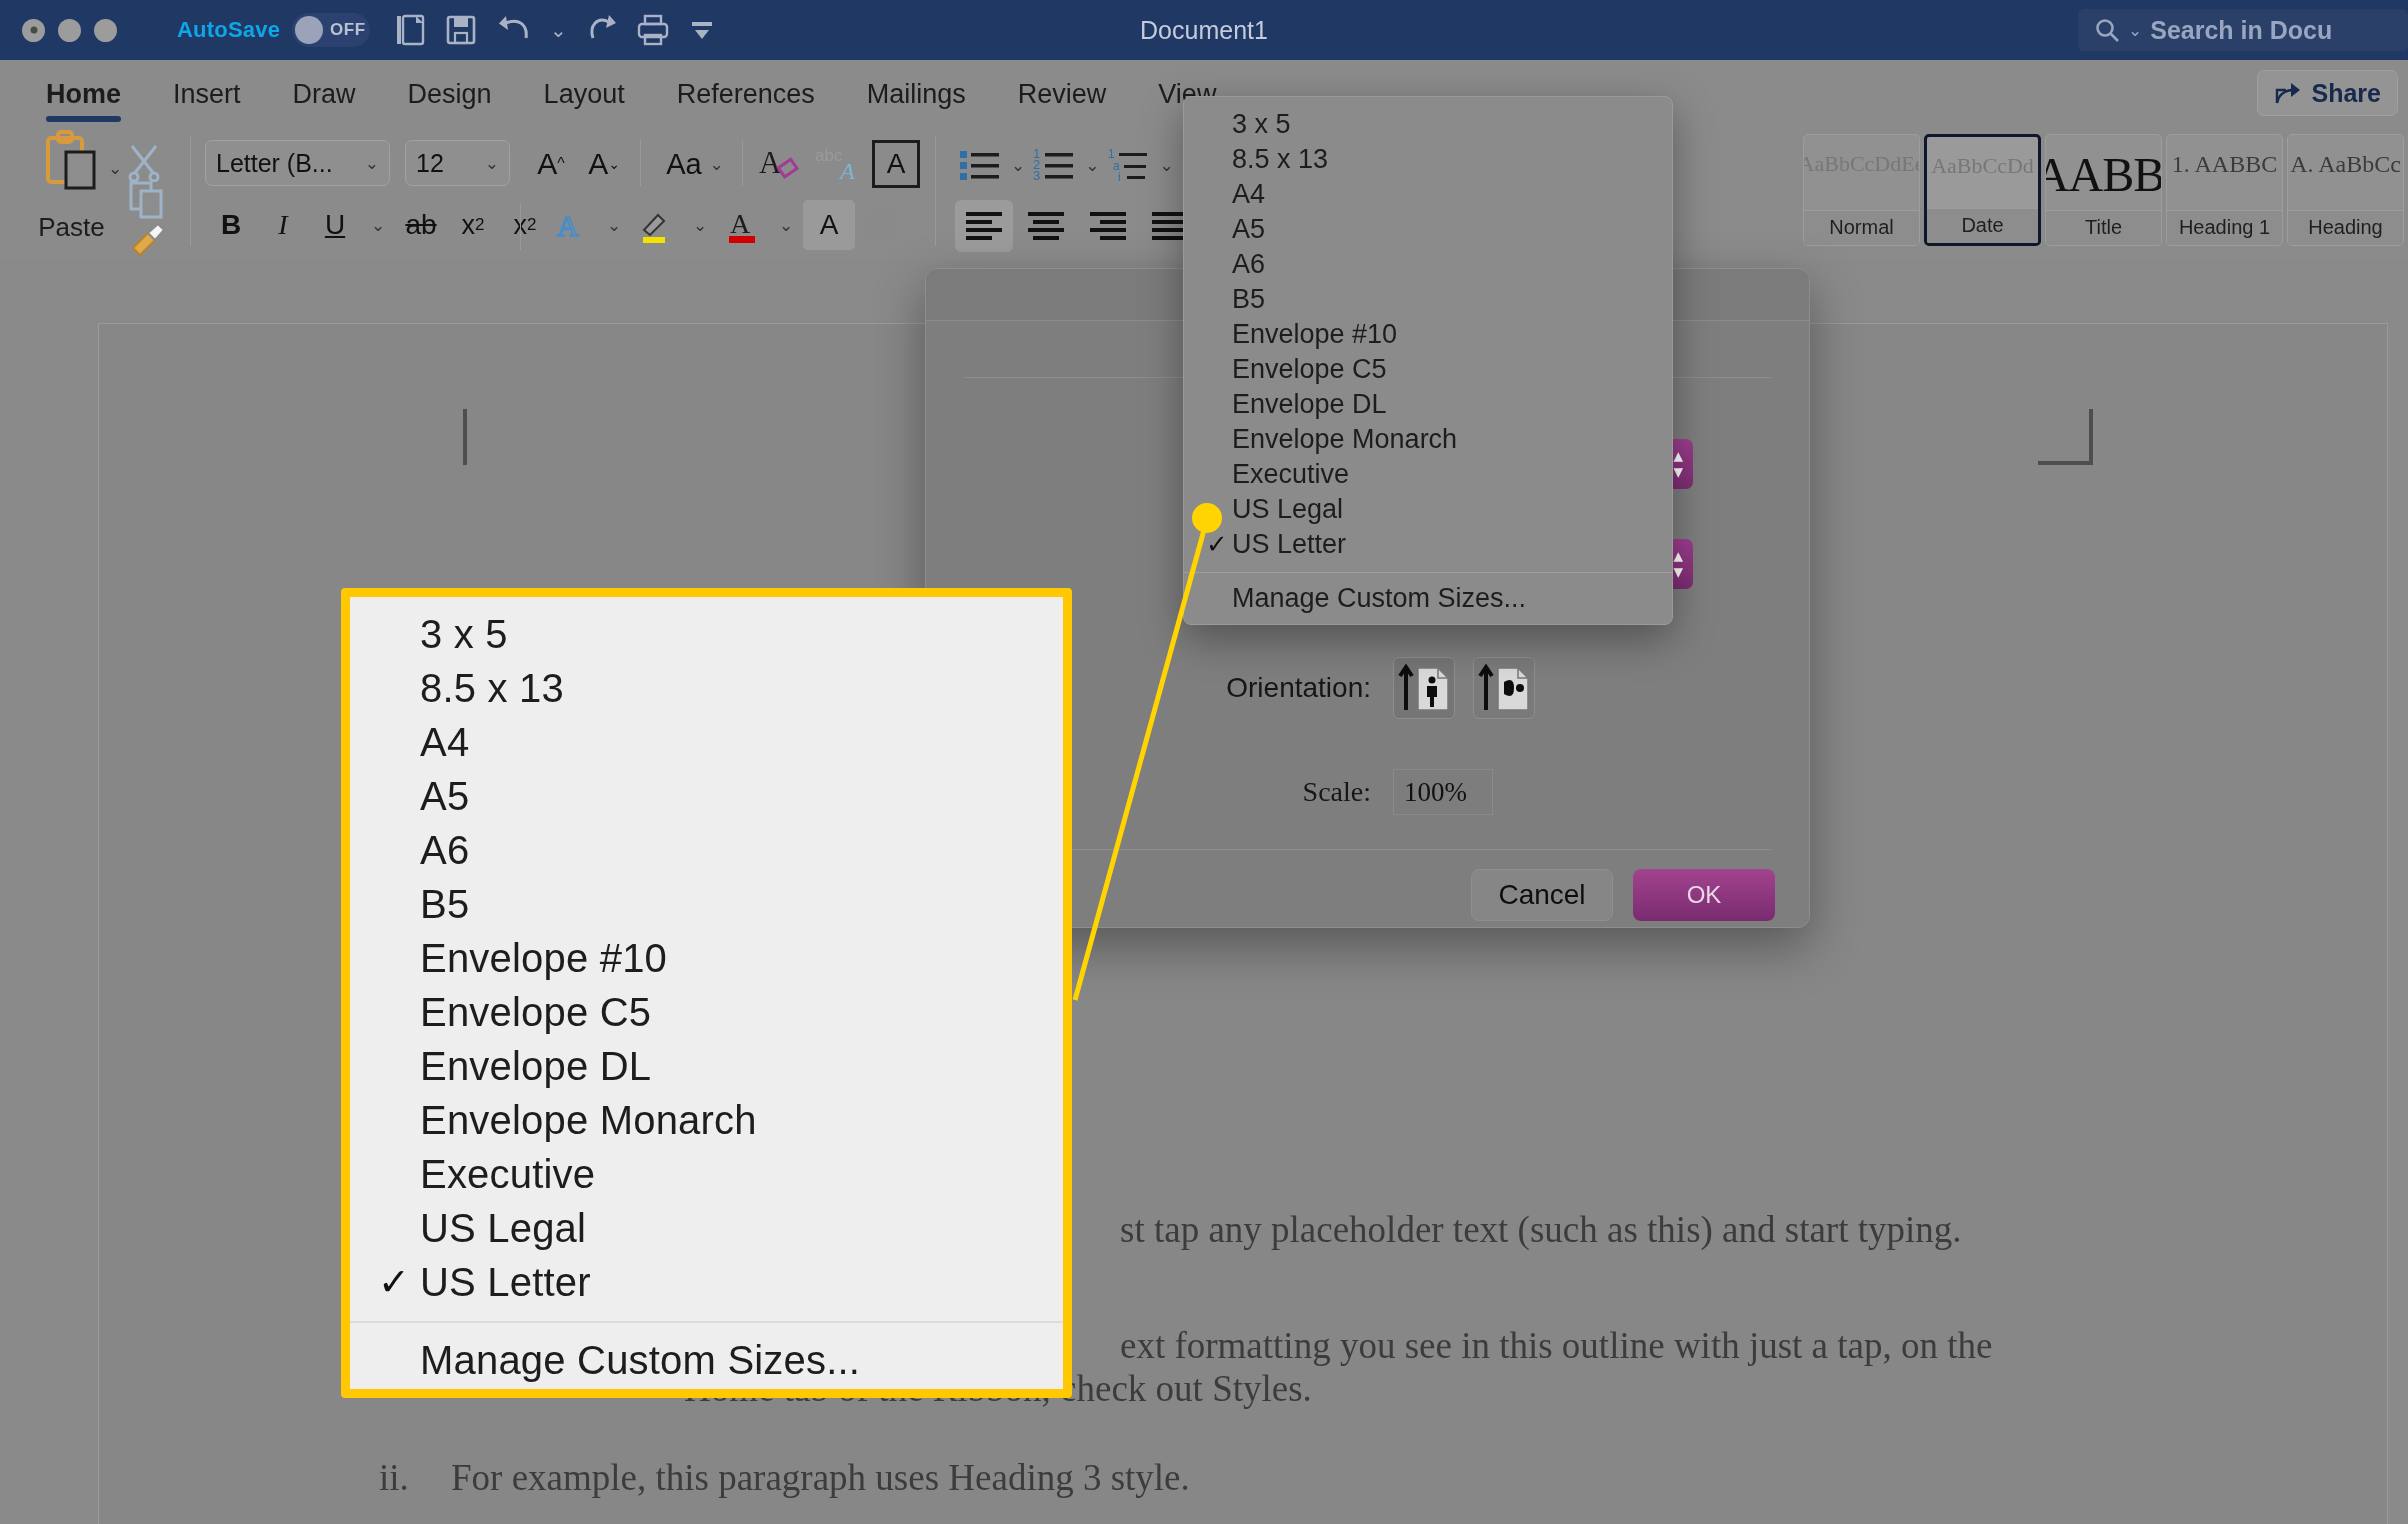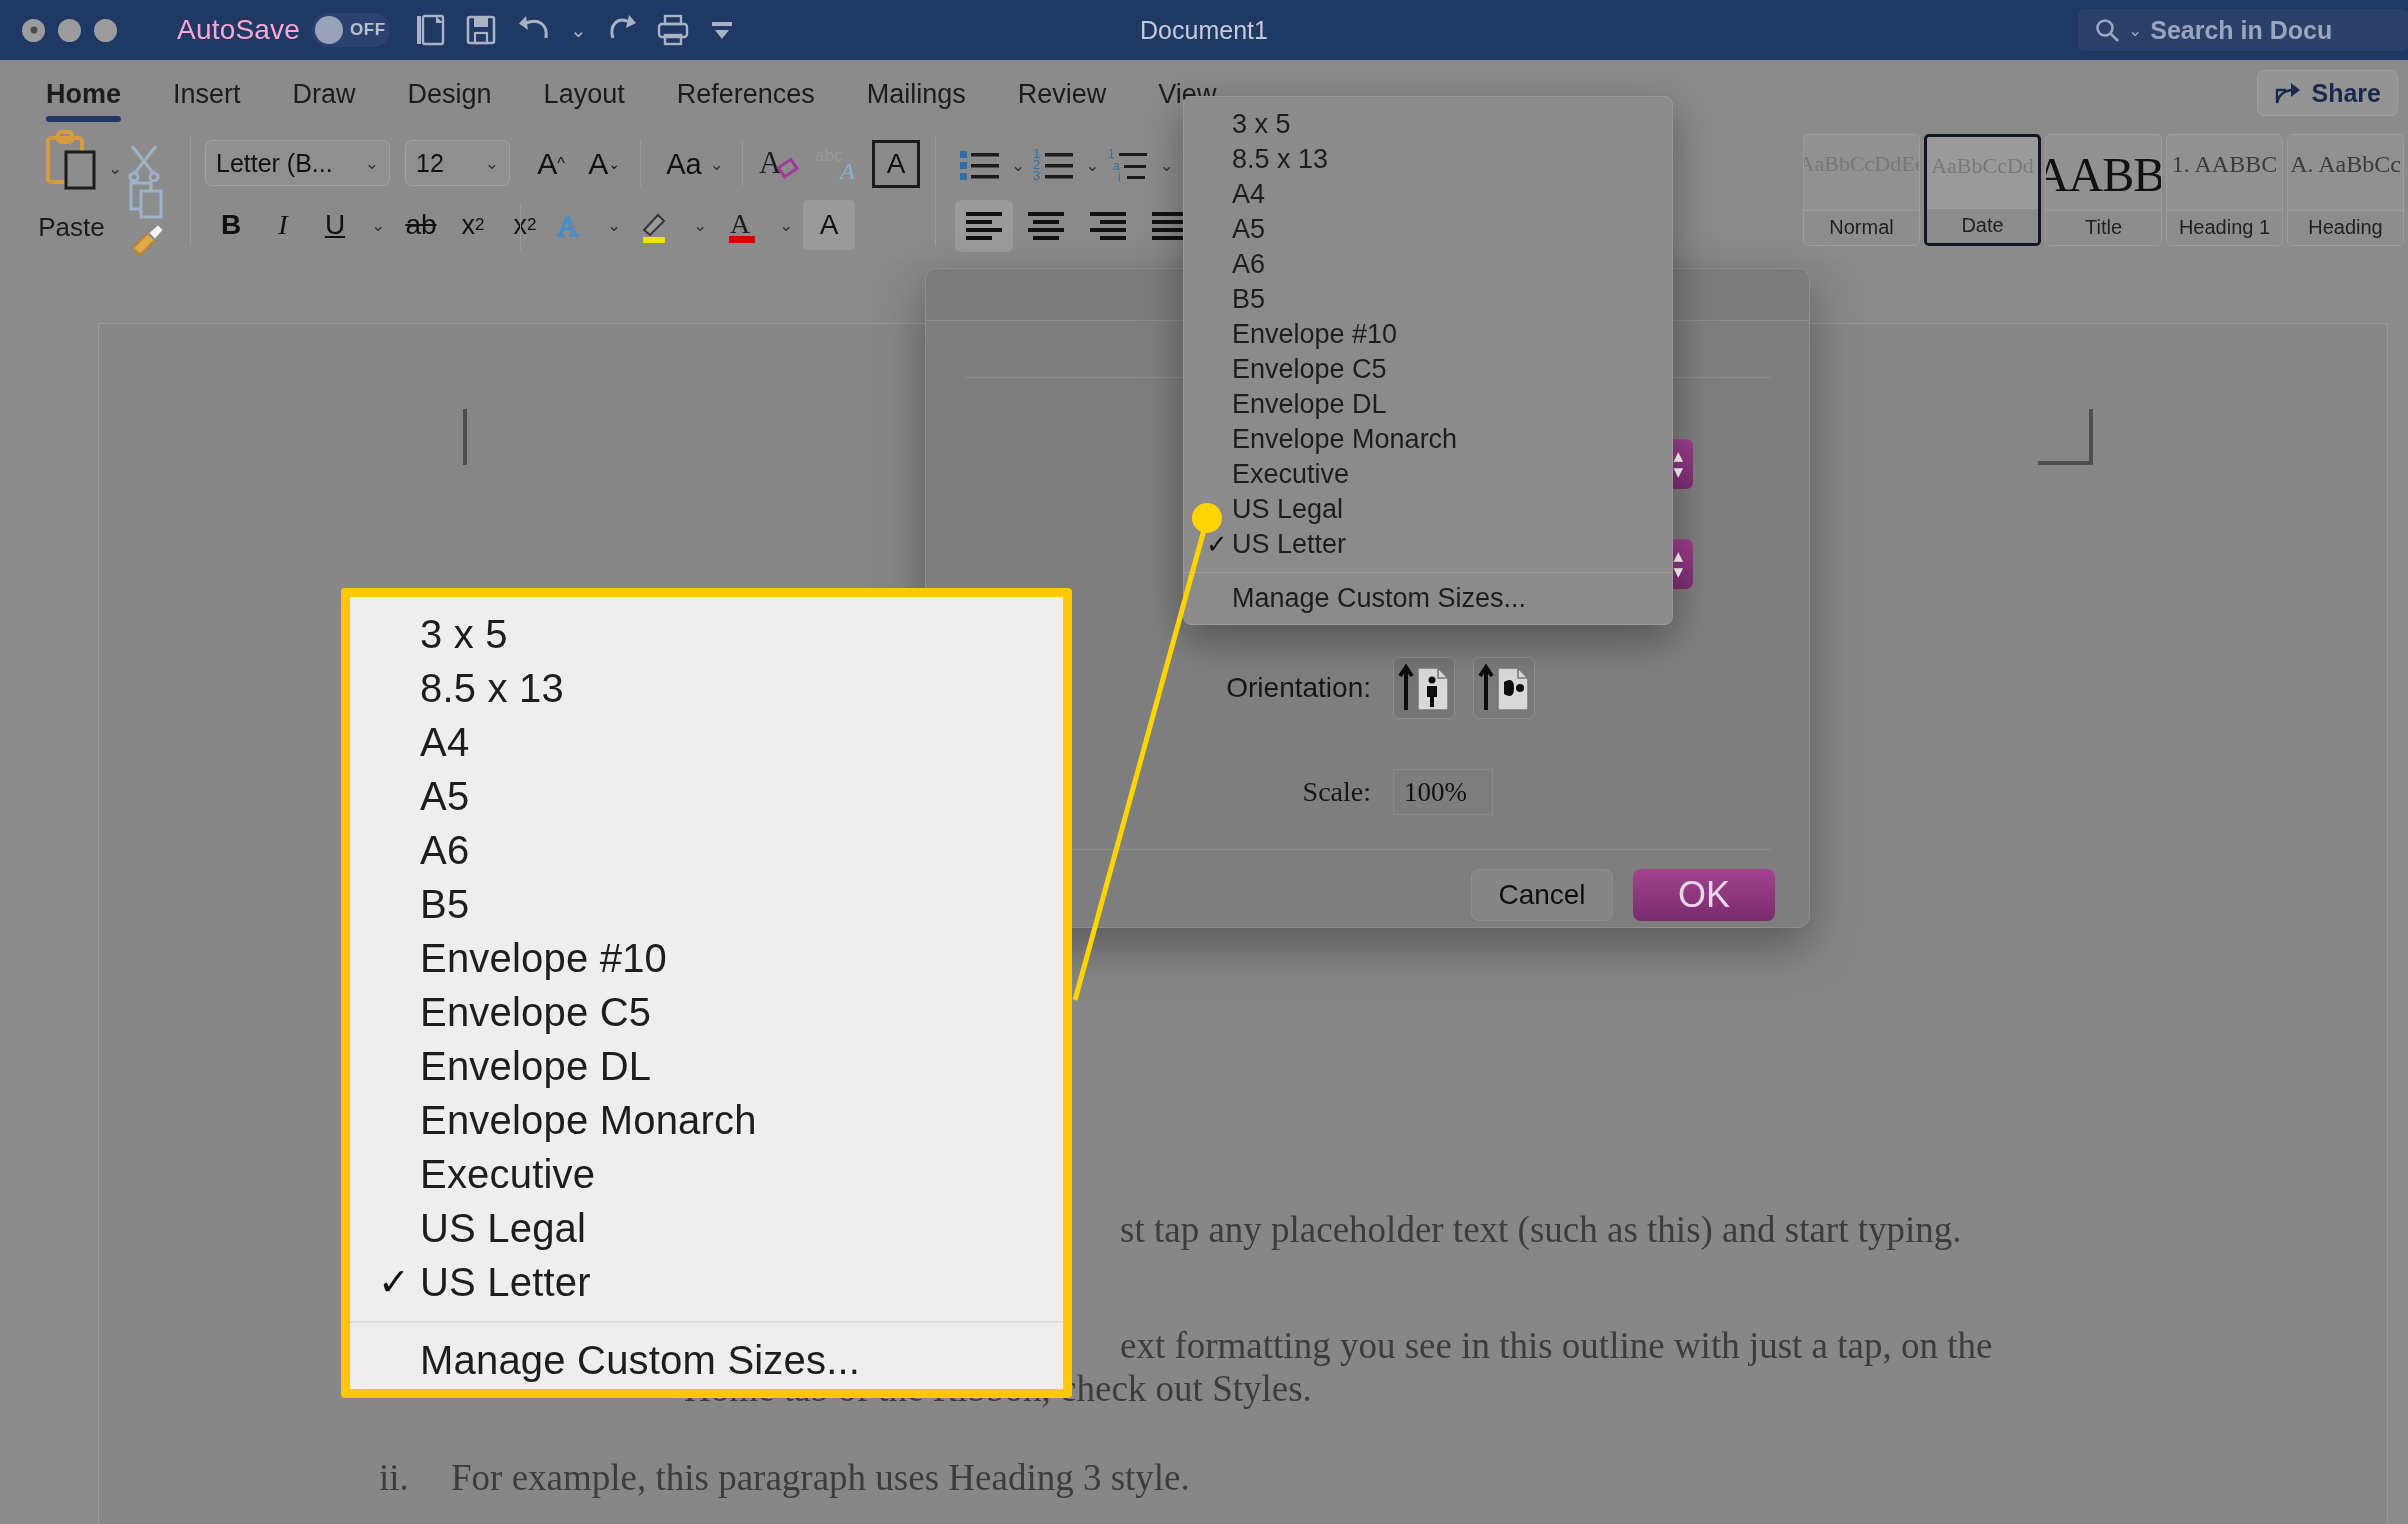--- a/index.html
+++ b/index.html
@@ -20,21 +20,21 @@
   .traffic { display: flex; gap: 13px; margin-left: 22px; }
   .dot { width: 23px; height: 23px; border-radius: 50%; background: #9c9c9c; position: relative; }
   .dot.close::after {
     content: ""; position: absolute; left: 50%; top: 50%;
     width: 7px; height: 7px; border-radius: 50%; background: #4a4a4a;
     transform: translate(-50%,-50%);
   }
   .autosave-group {
     display: flex; align-items: center; gap: 12px; margin-left: 60px;
   }
-  .autosave-label { color: #f9a8d4; font-size: 28px; font-weight: 400; letter-spacing: .2px; }
+  .autosave-label { color: #0ea5e9; font-size: 22px; font-weight: 700; letter-spacing: .2px; }
   .autosave-toggle {
     width: 78px; height: 34px; border-radius: 17px; background: #2b4270;
     display: flex; align-items: center; position: relative;
   }
   .autosave-knob {
     width: 28px; height: 28px; border-radius: 50%; background: #9aa3ba; margin-left: 3px;
   }
   .autosave-off { color: #b9c0d2; font-size: 17px; font-weight: 700; margin-left: 7px; letter-spacing: .5px; }
 
   .qat { display: flex; align-items: center; gap: 20px; margin-left: 26px; }
@@ -164,21 +164,21 @@
     width: 100px; height: 46px; border: 1px solid #8a8a8a; background: #7d7d7d;
     display: flex; align-items: center; padding-left: 10px; font-size: 27px; color: #111;
   }
   .btn-cancel {
     width: 142px; height: 52px; border: 1px solid #8f8f8f; border-radius: 8px;
     background: #868686; color: #0d0d0d; font-size: 28px;
     display: flex; align-items: center; justify-content: center;
   }
   .btn-ok {
     width: 142px; height: 52px; border-radius: 8px;
-    background: linear-gradient(#a3438f,#792b6f); color: #e9d8e6; font-size: 36px;
+    background: linear-gradient(#a3438f,#792b6f); color: #e9d8e6; font-size: 24px;
     display: flex; align-items: center; justify-content: center;
   }
 
   
   .nativemenu {
     position: absolute; left: 1183px; top: 96px; width: 490px;
     background: #8b8b8b; border: 1px solid #9a9a9a; border-radius: 8px;
     box-shadow: 0 14px 42px rgba(0,0,0,.35);
     padding: 10px 0 8px 0;
   }

